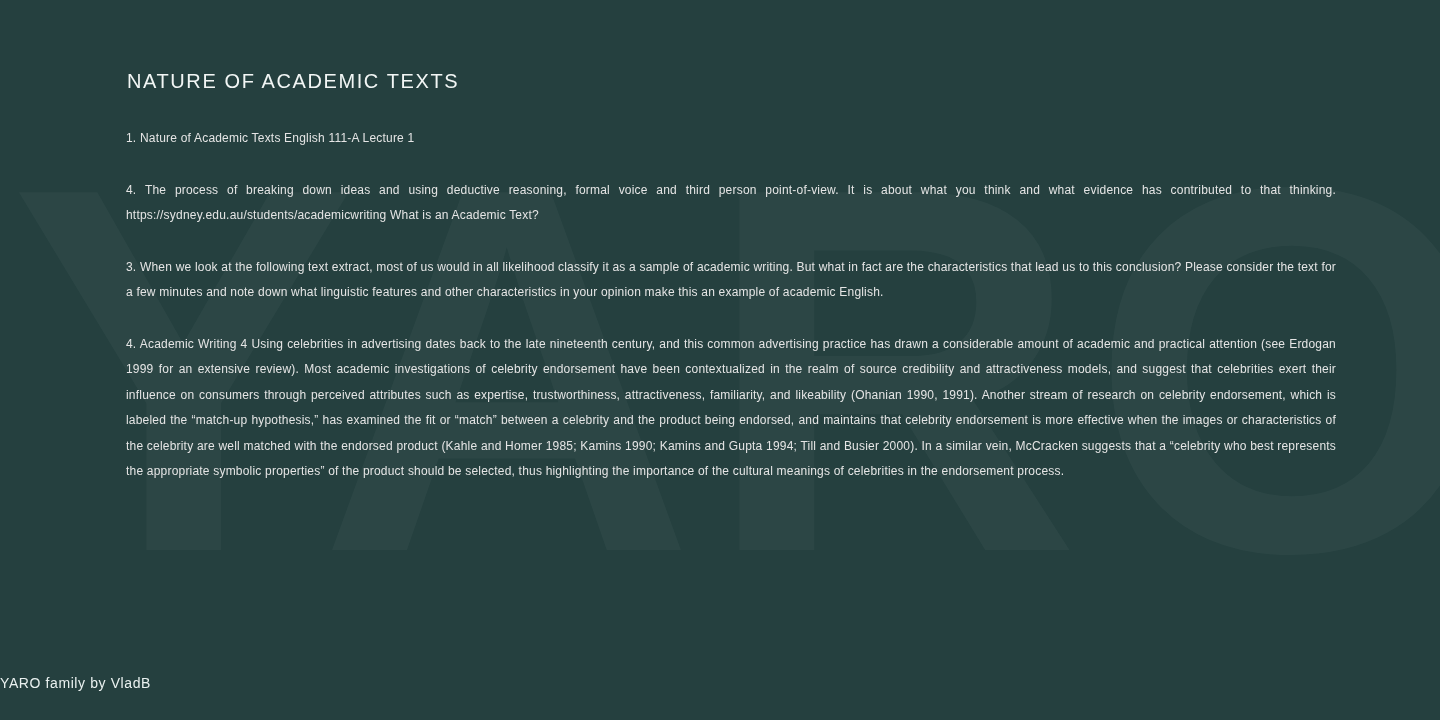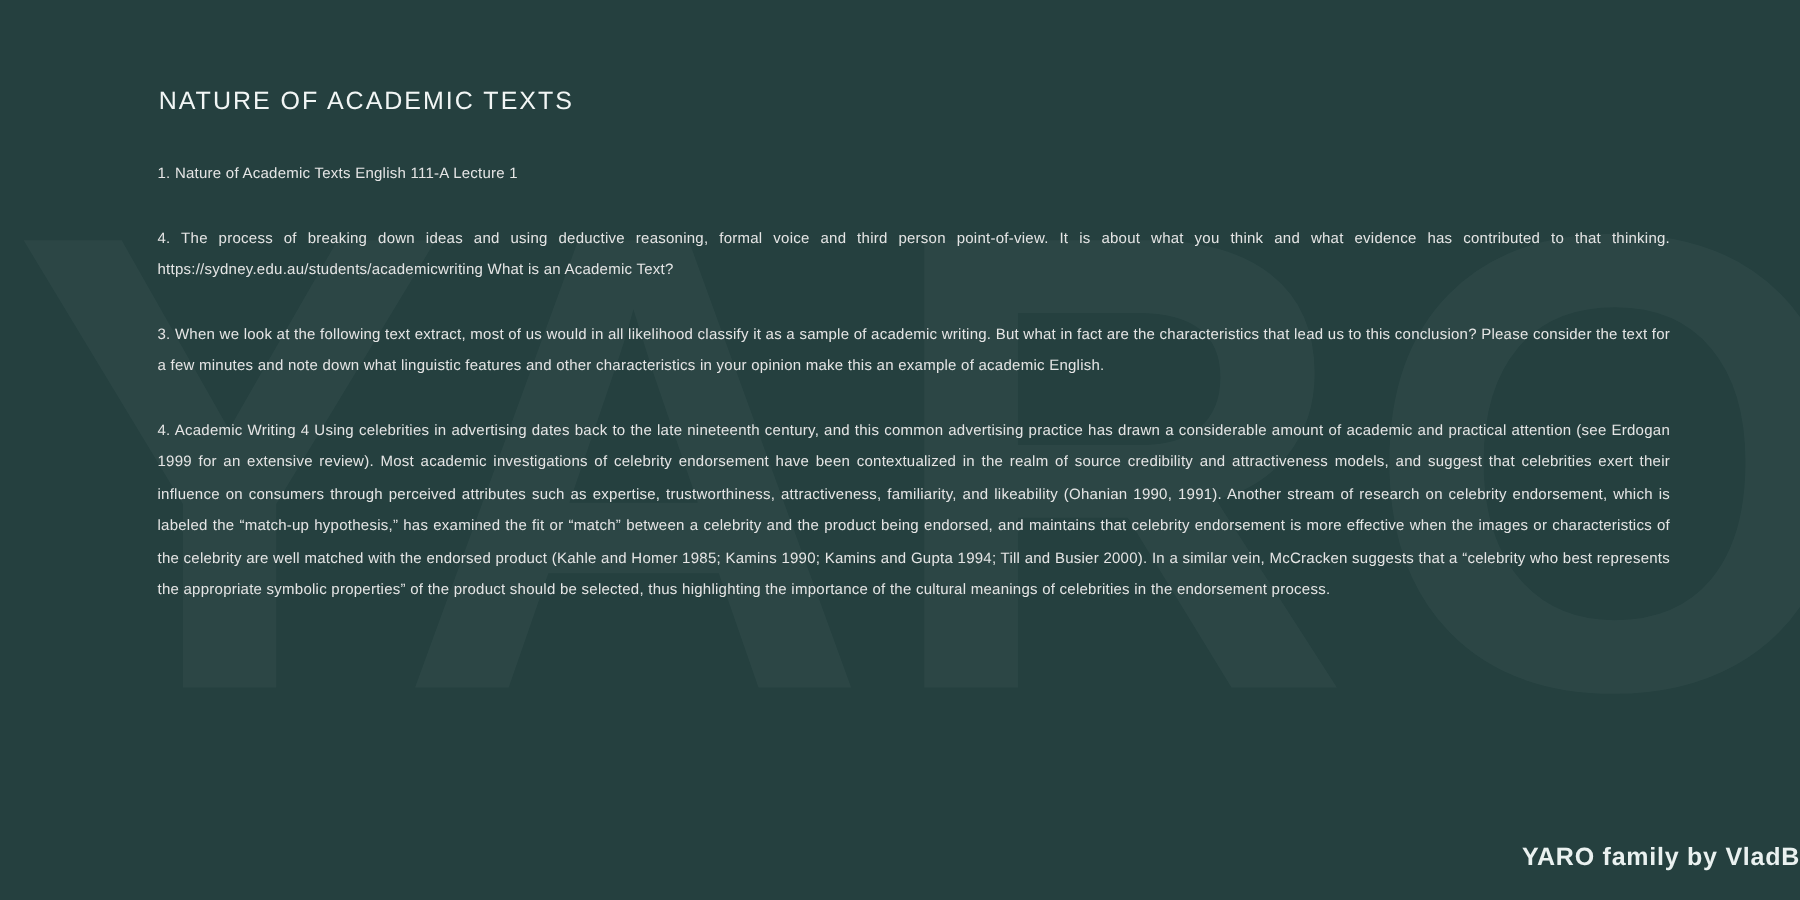--- a/index.html
+++ b/index.html
@@ -72,25 +72,25 @@
     font-weight: 300;
   }
   .para.last { margin-bottom: 0; }
   .para.nojust { text-align: left; }
 
   .footer {
     position: absolute;
     left: 0;
     right: 0;
     top: 675px;
-    text-align: right;
+    text-align: left;
     color: #eaf1f0;
-    font-size: 20px;
+    font-size: 14px;
     letter-spacing: 0.6px;
-    font-weight: 700;
+    font-weight: 400;
   }
 </style>
 </head>
 <body>
 
 <div class="page">
 
   <div class="watermark">
     <svg viewBox="0 0 1440 740" xmlns="http://www.w3.org/2000/svg">
       <text class="wm-text" x="10" y="560">YARO</text>

